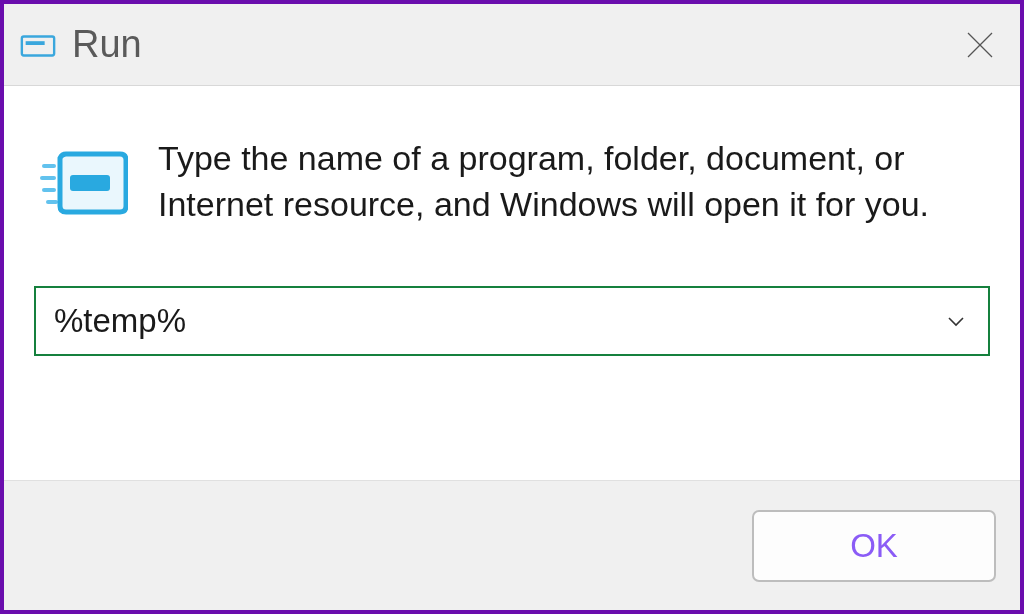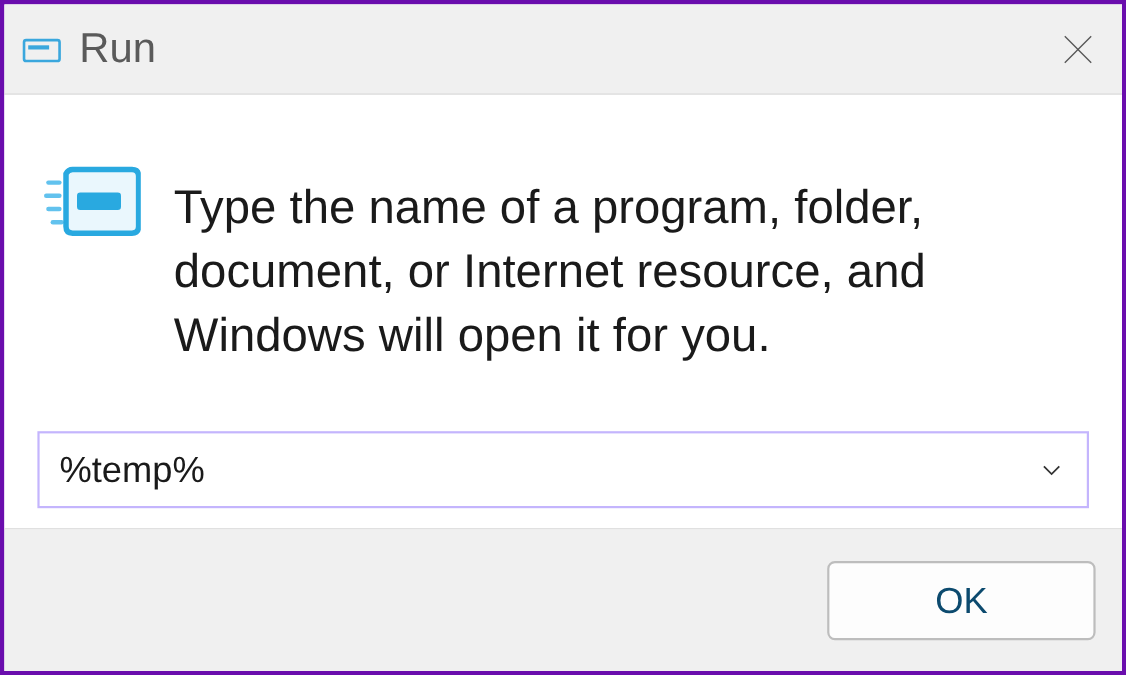--- a/index.html
+++ b/index.html
@@ -79,43 +79,42 @@
       margin-bottom: 58px;
     }
     .run-icon-large {
       width: 88px;
       height: 88px;
       flex-shrink: 0;
       margin-top: 4px;
       margin-left: 6px;
     }
     .description {
-      font-size: 43px;
+      font-size: 34px;
       color: #1a1a1a;
       line-height: 1.35;
       font-weight: 400;
-      margin-top: 24px;
     }
     .input-row {
       display: flex;
       align-items: center;
       gap: 22px;
     }
     .open-label {
       font-size: 33px;
       color: #1a1a1a;
       min-width: 95px;
     }
     .open-label .underline {
       text-decoration: underline;
     }
     .combo {
       flex: 1;
       height: 70px;
-      border: 2px solid #c4b5fd;
+      border: 2px solid #15803d;
       background: #fff;
       display: flex;
       align-items: center;
       padding: 0 18px;
       position: relative;
     }
     .combo-value {
       font-size: 33px;
       color: #1a1a1a;
       flex: 1;
@@ -144,21 +143,21 @@
       padding: 0 24px;
       gap: 18px;
     }
     .btn {
       min-width: 244px;
       height: 72px;
       background: #fdfdfd;
       border: 2px solid #bdbdbd;
       border-radius: 7px;
       font-size: 33px;
-      color: #0c4a6e;
+      color: #8b5cf6;
       display: flex;
       align-items: center;
       justify-content: center;
       cursor: pointer;
       font-family: inherit;
     }
     .btn .underline {
       text-decoration: underline;
     }
   </style>

